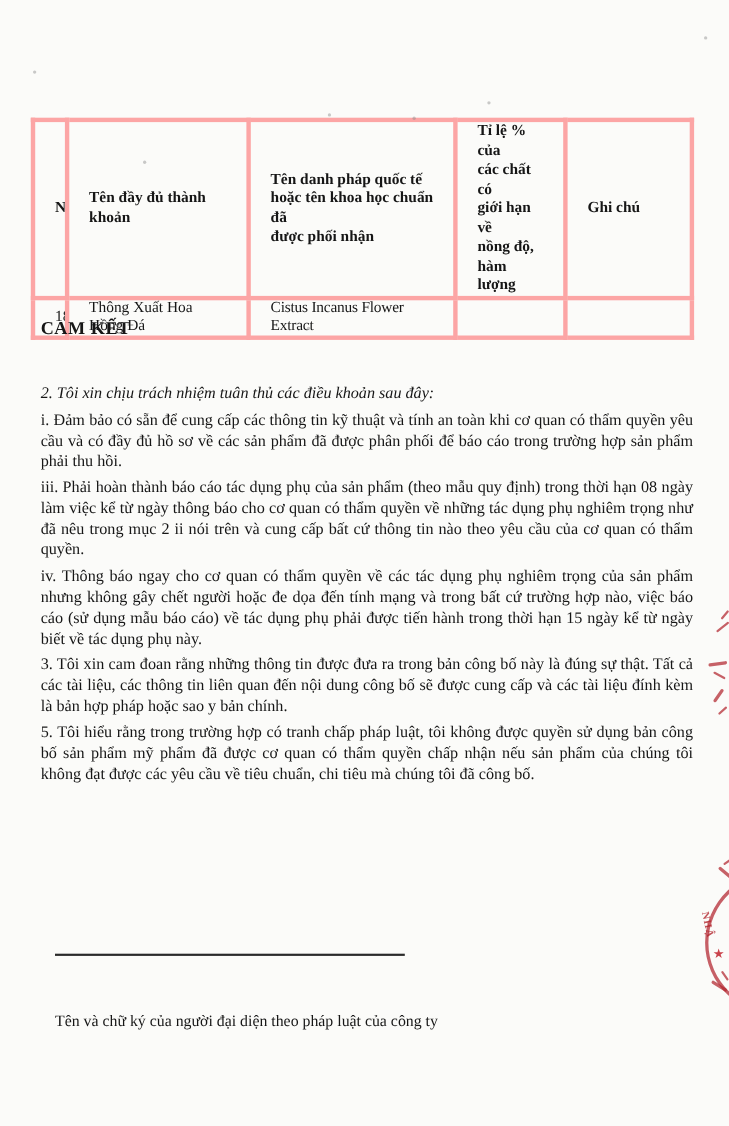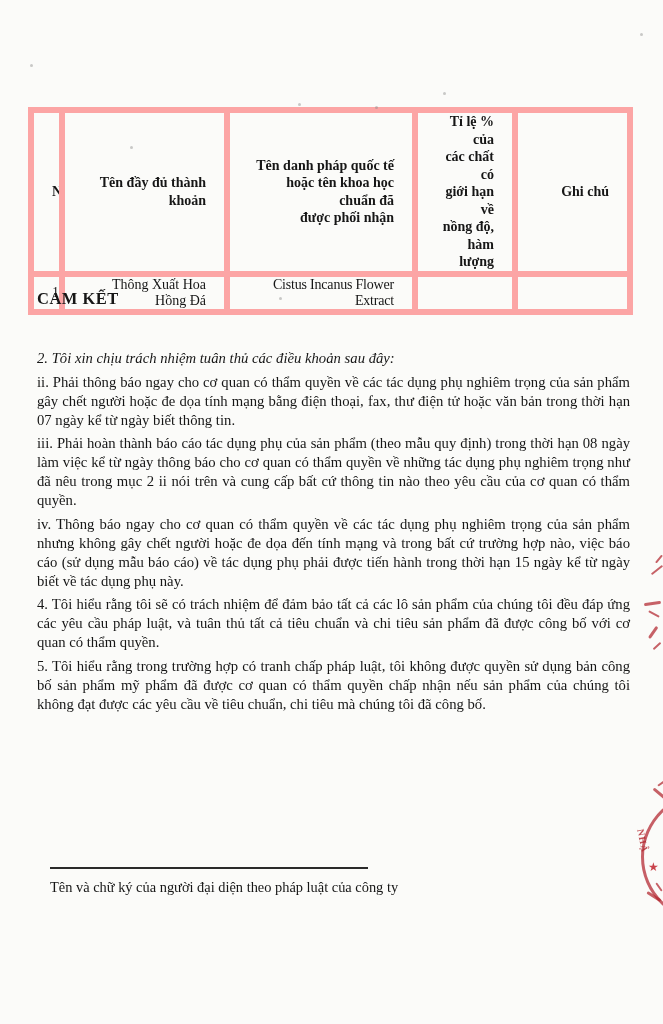--- a/index.html
+++ b/index.html
@@ -9,22 +9,22 @@
     font-family:"Liberation Serif", serif;
     color:#161616;
   }
   
   .tbl-wrap{position:absolute; left:28px; top:107px;}
   table.tbl{
     border-collapse:collapse; table-layout:fixed; width:599px;
     background:transparent;
   }
   table.tbl th, table.tbl td{
-    border:6px solid #fca5a5; padding:0 18px;
-    font-size:14px; text-align:right; vertical-align:middle;
+    border:4px solid #fca5a5; padding:0 18px;
+    font-size:14px; text-align:left; vertical-align:middle;
     overflow:hidden;
   }
   table.tbl th{font-weight:bold; white-space:pre-line; line-height:17.5px; height:104px;}
   table.tbl td{font-size:14px; height:30px;}
   td.cell-inci{font-size:14.2px; letter-spacing:-0.2px;}
   
   .body{
     position:absolute; left:37px; top:289px; width:593px;
     font-size:14.7px; line-height:19px; text-align:justify;
   }
@@ -33,21 +33,21 @@
     text-align:left; letter-spacing:0.5px; font-weight:bold;
   }
   .body p{margin:0 0 4.5px 0;}
   .body p.italic{font-style:italic;margin-top:41px;}
   
   .sig-line{
     position:absolute; left:50px; top:867px; width:318px; height:0;
     border-top:2px solid #2a2a2a;
   }
   .sig-label{
-    position:absolute; left:50px; top:878px; width:420px;
+    position:absolute; left:50px; top:920px; width:420px;
     font-size:14.4px; line-height:19px; text-align:left;
   }
   
   .stamp-stroke{position:absolute; background:#b2262e; opacity:.72; border-radius:2px;}
   .stamp-arc{
     position:absolute; left:641px; top:790px; width:134px; height:128px;
     border:3px solid rgba(178,35,44,.72); border-radius:50%;
   }
   .stamp-text{
     position:absolute; left:645px; top:828px;
@@ -98,24 +98,24 @@
         <td></td>
         <td></td>
       </tr>
     </tbody>
       </table>
   </div>
 
   <div class="body">
     <h2>CAM KẾT</h2>
     <p class="italic">2. Tôi xin chịu trách nhiệm tuân thủ các điều khoản sau đây:</p>
-    <p>ii. Phải thông báo ngay cho cơ quan có thẩm quyền về các tác dụng phụ nghiêm trọng của sản phẩm gây chết người hoặc đe dọa tính mạng bằng điện thoại, fax, thư điện tử hoặc văn bản trong thời hạn 07 ngày kể từ ngày biết thông tin.</p>
+    <p>i. Đảm bảo có sẵn để cung cấp các thông tin kỹ thuật và tính an toàn khi cơ quan có thẩm quyền yêu cầu và có đầy đủ hồ sơ về các sản phẩm đã được phân phối để báo cáo trong trường hợp sản phẩm phải thu hồi.</p>
     <p>iii. Phải hoàn thành báo cáo tác dụng phụ của sản phẩm (theo mẫu quy định) trong thời hạn 08 ngày làm việc kể từ ngày thông báo cho cơ quan có thẩm quyền về những tác dụng phụ nghiêm trọng như đã nêu trong mục 2 ii nói trên và cung cấp bất cứ thông tin nào theo yêu cầu của cơ quan có thẩm quyền.</p>
     <p>iv. Thông báo ngay cho cơ quan có thẩm quyền về các tác dụng phụ nghiêm trọng của sản phẩm nhưng không gây chết người hoặc đe dọa đến tính mạng và trong bất cứ trường hợp nào, việc báo cáo (sử dụng mẫu báo cáo) về tác dụng phụ phải được tiến hành trong thời hạn 15 ngày kể từ ngày biết về tác dụng phụ này.</p>
-    <p>4. Tôi hiểu rằng tôi sẽ có trách nhiệm để đảm bảo tất cả các lô sản phẩm của chúng tôi đều đáp ứng các yêu cầu pháp luật, và tuân thủ tất cả tiêu chuẩn và chi tiêu sản phẩm đã được công bố với cơ quan có thẩm quyền.</p>
+    <p>3. Tôi xin cam đoan rằng những thông tin được đưa ra trong bản công bố này là đúng sự thật. Tất cả các tài liệu, các thông tin liên quan đến nội dung công bố sẽ được cung cấp và các tài liệu đính kèm là bản hợp pháp hoặc sao y bản chính.</p>
     <p>5. Tôi hiểu rằng trong trường hợp có tranh chấp pháp luật, tôi không được quyền sử dụng bản công bố sản phẩm mỹ phẩm đã được cơ quan có thẩm quyền chấp nhận nếu sản phẩm của chúng tôi không đạt được các yêu cầu về tiêu chuẩn, chi tiêu mà chúng tôi đã công bố.</p>
   </div>
 
   <div class="sig-line"></div>
   <div class="sig-label">Tên và chữ ký của người đại diện theo pháp luật của công ty</div>
 
   <div class="stamp-stroke" style="left:654px;top:558px;width:10px;height:2px;transform:rotate(-50deg);"></div>
   <div class="stamp-stroke" style="left:650px;top:569px;width:14px;height:2px;transform:rotate(-38deg);"></div>
   <div class="stamp-stroke" style="left:644px;top:602px;width:17px;height:3px;transform:rotate(-8deg);"></div>
   <div class="stamp-stroke" style="left:648px;top:613px;width:12px;height:2px;transform:rotate(28deg);"></div>

